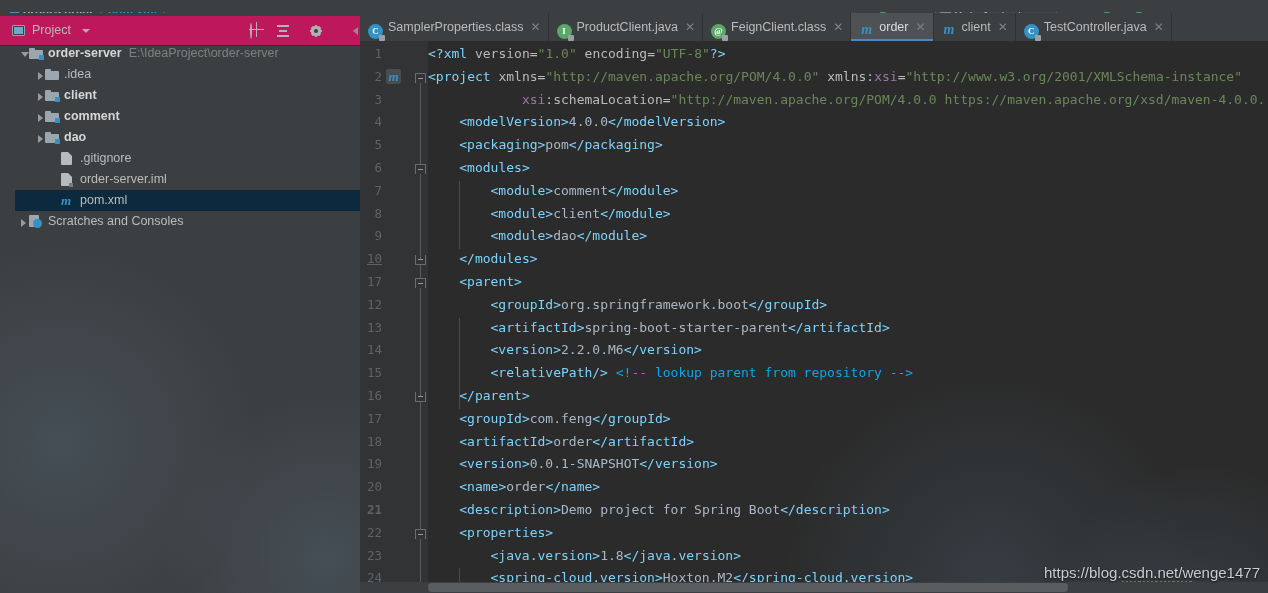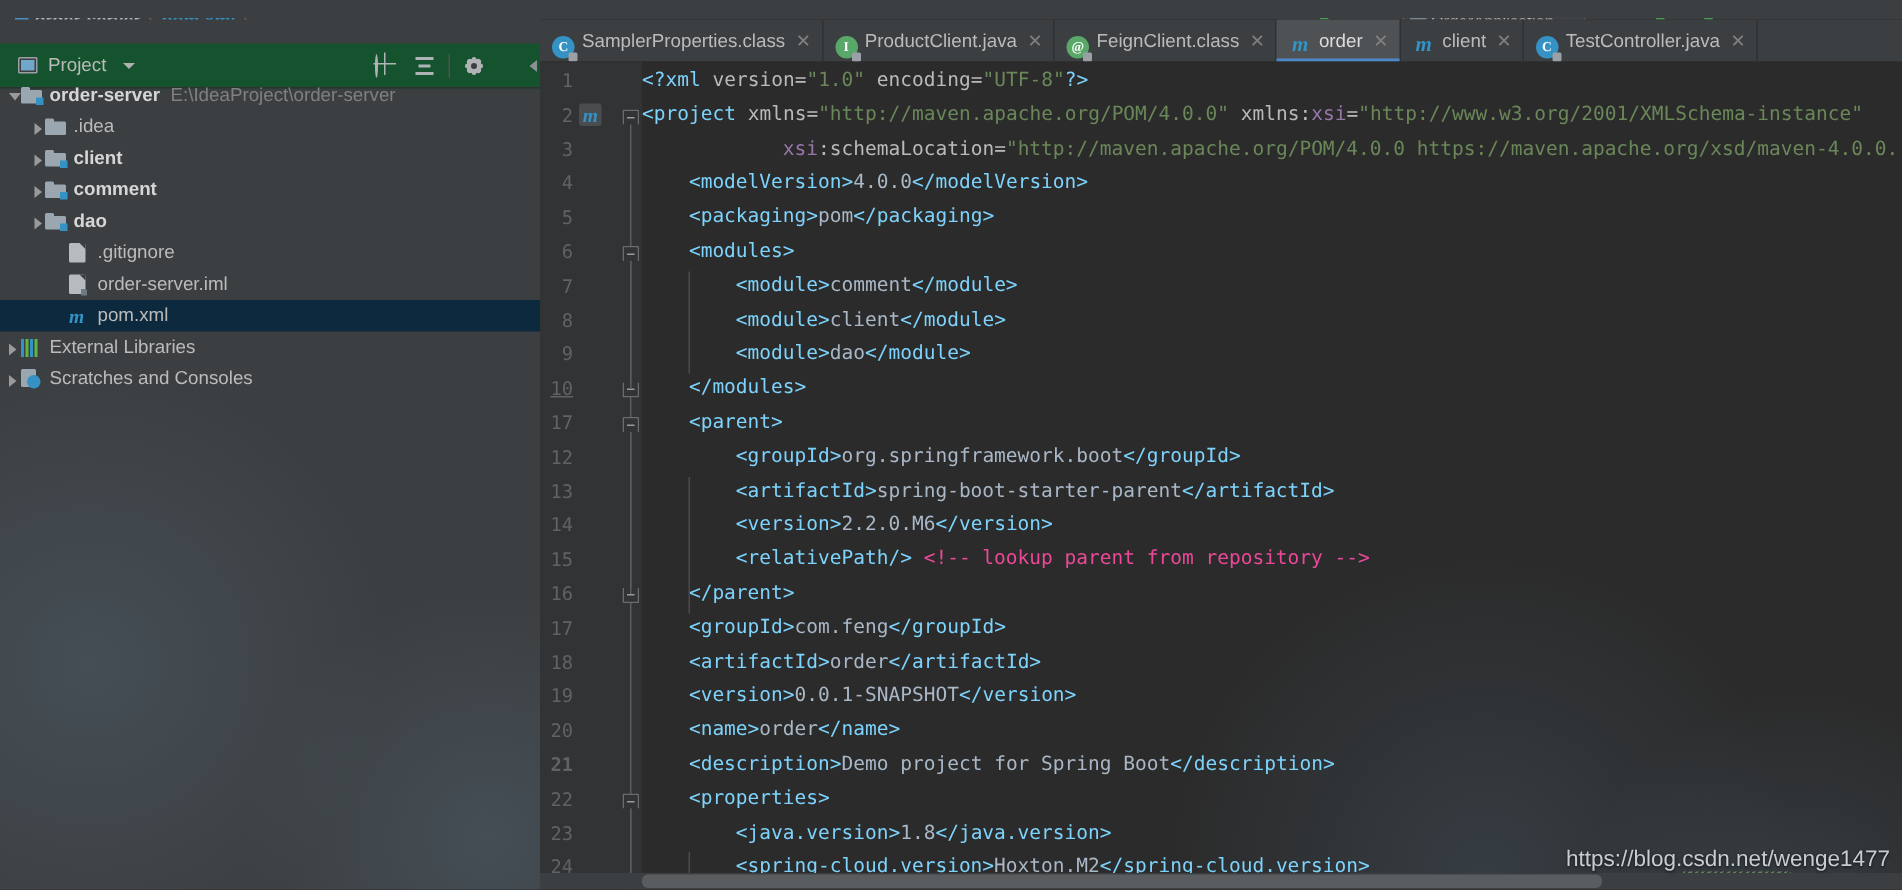--- a/index.html
+++ b/index.html
@@ -62,22 +62,22 @@
   .tb-blue { width: 11px; height: 11px; background: #4a90c4; border-radius:2px;}
   .tb-txt { color: #9a9a9a; font-size: 10px; }
 
   
   .project-panel {
     position: absolute; left: 0; top: 13px; width: 360px; height: 580px;
     background: #3c3f41;
     overflow: hidden;
   }
   .panel-header {
-    position: absolute; left: 0; top: 16px; width: 360px; height: 29px;
-    background: #14532d; border-bottom: 1px solid #2f3133;
+    position: absolute; left: 0; top: 3px; width: 360px; height: 29px;
+    background: #be185d; border-bottom: 1px solid #2f3133;
   }
   .panel-title {
     position: absolute; left: 32px; top: 7px; font-size: 12.5px; color: #bbbbbb;
   }
   .panel-icon-win {
     position: absolute; left: 12px; top: 9px; width: 13px; height: 11px;
     border: 1px solid #9aa0a6; border-radius: 1px; background: #3c3f41;
     box-sizing: border-box;
   }
   .panel-icon-win::after {
@@ -123,21 +123,21 @@
   .ic-minus { width: 12px; height: 1.6px; background: #b0b3b6; margin-top: 6px; }
   .hdr-sep { position: absolute; top: 7px; width: 1px; height: 16px; background: #4e5153; }
   .ic-chev {
     position: absolute; top: 11px; right: 2px;
     width: 0; height: 0;
     border-top: 4px solid transparent; border-bottom: 4px solid transparent;
     border-right: 5px solid #8d9093;
   }
 
   
-  .tree { position: absolute; left: 0; top: 40px; width: 360px; }
+  .tree { position: absolute; left: 0; top: 30px; width: 360px; padding-left: 15px; }
   .tree-row {
     position: relative; height: 21px; line-height: 21px;
     white-space: nowrap; font-size: 12.5px; color: #bbbbbb;
     padding-left: 0;
   }
   .tree-row.sel { background: #0d293e; }
   .tw {
     position: absolute; top: 8px;
     width: 0; height: 0;
     border-top: 4px solid transparent; border-bottom: 4px solid transparent;
@@ -292,21 +292,21 @@
     position: absolute; left: 68px; top: 0; width: 840px; height: 552px;
     font-family: "DejaVu Sans Mono", monospace;
     font-size: 13px; color: #a9b7c6; white-space: pre;
   }
   .cl { position: absolute; left: 0; white-space: pre; }
   .tg { color: #7dd3fc; }
   .at { color: #bababa; }
   .av { color: #6a8759; }
   .txt { color: #a9b7c6; }
   .ns { color: #9876aa; }
-  .cm { color: #ec4899; }
+  .cm { color: #0ea5e9; }
   .indentguide {
     position: absolute; width: 1px; background: #4b4b4b;
   }
   .squiggle {
     position: absolute; height: 3px;
     background: repeating-linear-gradient(135deg,#6a8759 0 1.5px,transparent 1.5px 3px);
     opacity: .85;
   }
 
   
@@ -400,26 +400,20 @@
         <div class="tree-row"><span class="tw" style="left: 23px;"></span><span class="ic-folder mod" style="left: 30px;">
             <span class="f-tab"></span>
             <span class="f-body"></span>
             <span class="f-badge"></span>
           </span><span class="t-label t-bold" style="margin-left: 49px;">dao</span></div>
         <div class="tree-row"><span class="ic-file" style="left: 46px;"></span><span class="t-label" style="margin-left: 65px;">.gitignore</span></div>
         <div class="tree-row"><span class="ic-file" style="left: 46px;">
             <span class="f-badge2"></span>
           </span><span class="t-label" style="margin-left: 65px;">order-server.iml</span></div>
         <div class="tree-row sel"><span class="ic-maven" style="left: 46px;">m</span><span class="t-label" style="margin-left: 65px;">pom.xml</span></div>
-        <div class="tree-row"><span class="tw" style="left: 6px;"></span><span class="ic-lib" style="left: 14px;">
-            <i></i>
-            <i></i>
-            <i></i>
-            <i></i>
-          </span><span class="t-label" style="margin-left: 33px;">External Libraries</span></div>
         <div class="tree-row"><span class="tw" style="left: 6px;"></span><span class="ic-scratch" style="left: 14px;">
             <span class="s-pg"></span>
             <span class="s-clock"></span>
           </span><span class="t-label" style="margin-left: 33px;">Scratches and Consoles</span></div>
       </div>
   </div>
 
   <div class="vsplit"></div>
 
   <div class="editor-area">

